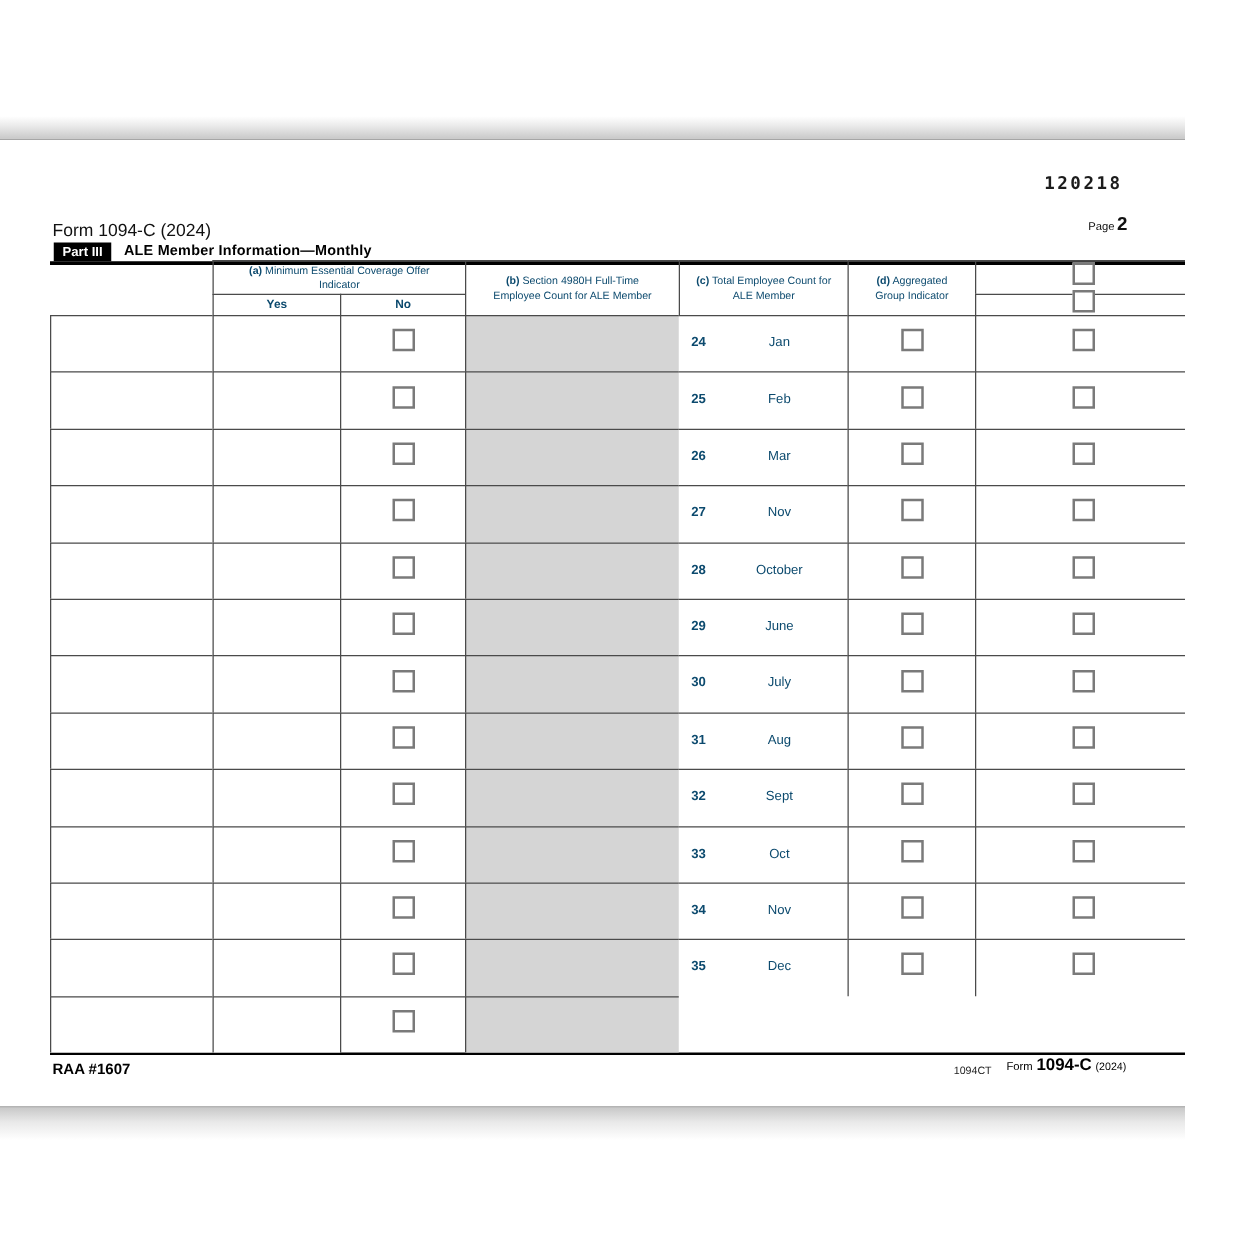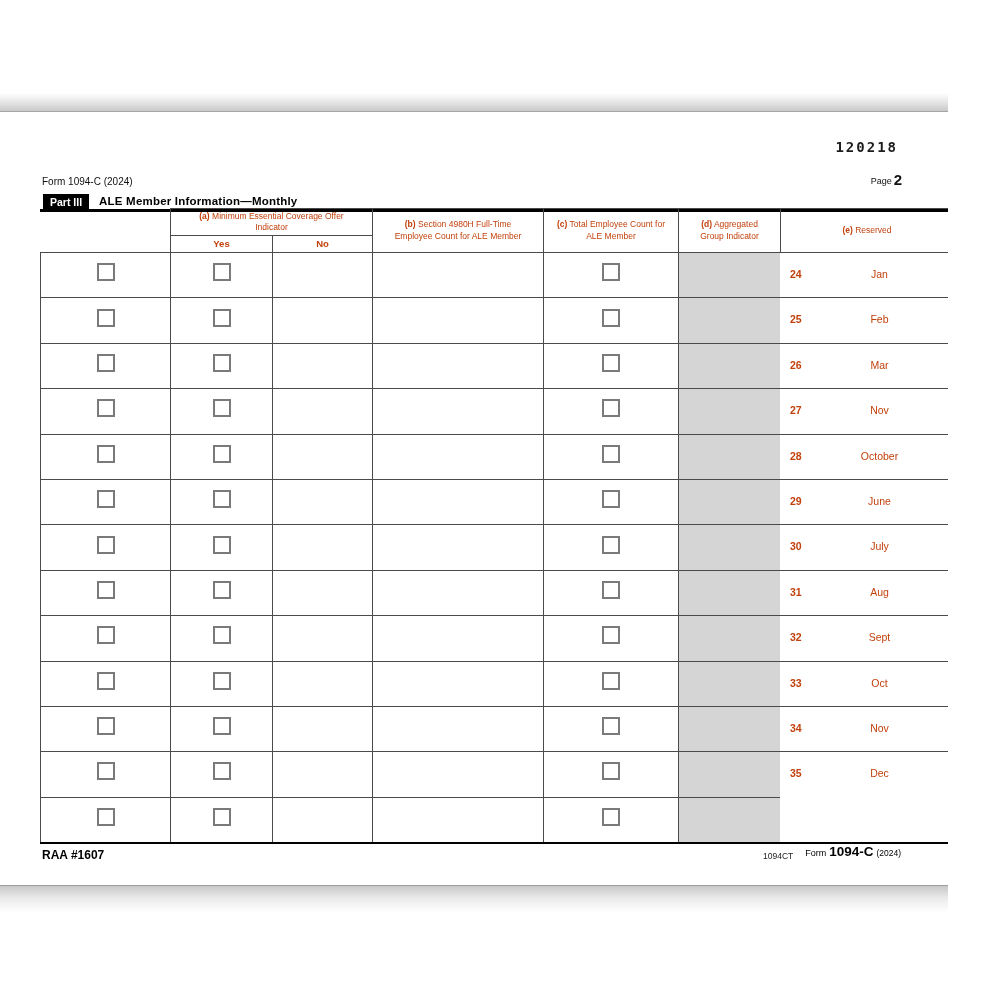--- a/index.html
+++ b/index.html
@@ -10,37 +10,37 @@
   .band-top{position:absolute;left:0;top:93px;width:1000px;height:18px;
     background:linear-gradient(to bottom,#ffffff 0%,#e9e9e9 45%,#c9c9c9 100%);
     border-bottom:1px solid #a6a6a6;}
   .band-bottom{position:absolute;left:0;top:885px;width:1000px;height:26px;
     border-top:1px solid #9c9c9c;
     background:linear-gradient(to bottom,#c8c8c8 0%,#e9e9e9 45%,#ffffff 100%);}
 
   
   .stamp{position:absolute;right:50px;top:139px;font-family:"DejaVu Sans Mono",monospace;
     font-size:14px;font-weight:600;letter-spacing:2px;color:#1c1c1c;}
-  .form-id{position:absolute;left:42px;top:176px;font-size:10px;color:#111;}
+  .form-id{position:absolute;left:42px;top:176px;font-size:14px;color:#111;}
   .page-ref{position:absolute;right:46px;top:172px;display:flex;align-items:flex-end;gap:2px;color:#111;}
   .page-ref .pw{font-size:9px;padding-bottom:1px;}
   .page-ref .pn{font-size:15px;font-weight:bold;line-height:1;}
 
   
   .part-bar{position:absolute;left:40px;top:194px;width:913px;height:15px;
     border-bottom:3px solid #000;display:flex;align-items:stretch;}
   .part-tag{background:#000;color:#fff;font-weight:bold;font-size:10.5px;
     padding:0 7px;margin-left:3px;display:flex;align-items:center;}
   .part-title{margin-left:10px;font-weight:bold;font-size:11.5px;line-height:15px;color:#000;letter-spacing:.2px;}
 
   
   .tbl{position:absolute;left:40px;top:208px;width:913px;display:grid;
     grid-template-columns:130px 102px 100px 171px 135px 102px 173px;
     grid-template-rows:27px 17px repeat(13,45.4px);
-    border-bottom:2.5px solid #000;color:#c2410c;}
+    border-bottom:2.5px solid #000;color:#0c4a6e;}
   .tbl>div{box-sizing:border-box;}
   .bt{border-top:1px solid #4a4a4a;}
   .bl{border-left:1px solid #4a4a4a;}
   .hc{display:flex;align-items:center;justify-content:center;text-align:center;
     font-size:8.5px;line-height:1.3;}
   .hc b{font-weight:bold;}
   .corner{grid-column:1;grid-row:1/3;}
   .hA{grid-column:2/4;grid-row:1;padding:0 26px;}
   .hYes{grid-column:2;grid-row:2;font-weight:bold;font-size:9.5px;}
   .hNo{grid-column:3;grid-row:2;font-weight:bold;font-size:9.5px;}
@@ -94,23 +94,20 @@
     <div class="hc bt bl hNo">No</div>
     <div class="hc bt bl hB">
         <span><b>(b)</b> <span>Section 4980H Full-Time Employee Count for ALE Member</span></span>
       </div>
     <div class="hc bt bl hD">
         <span><b>(d)</b> <span>Aggregated Group Indicator</span></span>
       </div>
     <div class="hc bt bl hC">
         <span><b>(c)</b> <span>Total Employee Count for ALE Member</span></span>
       </div>
-    <div class="hc bt bl hE">
-        <span><b>(e)</b> <span>Reserved</span></span>
-      </div>
 
     <div class="cbc bt bl">
         <span class="cb"></span>
       </div>
     <div class="cbc bt bl">
         <span class="cb"></span>
       </div>
     <div class="entry bt bl"></div>
     <div class="entry bt bl"></div>
     <div class="cbc bt bl">

